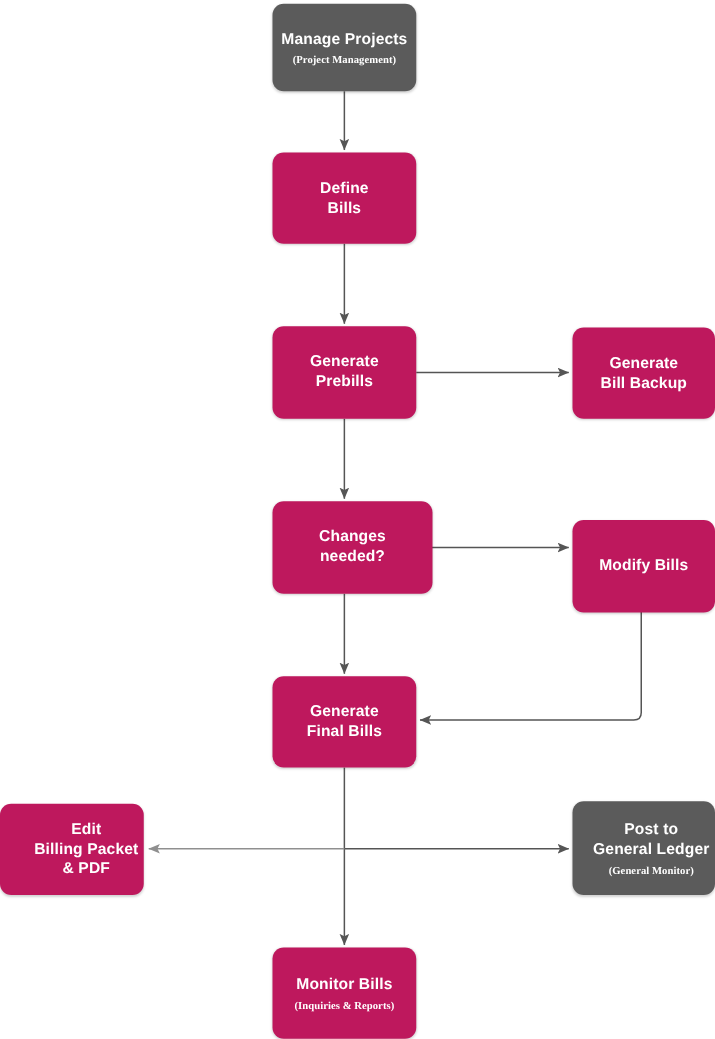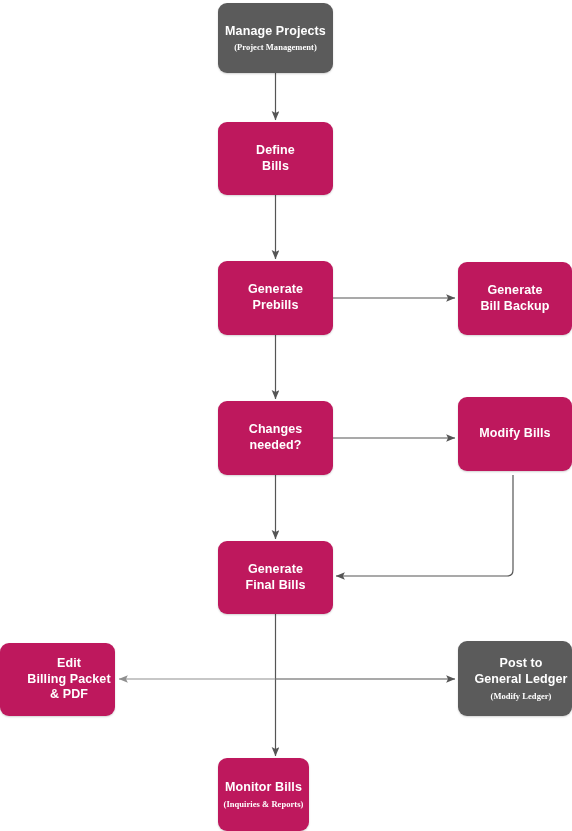--- a/index.html
+++ b/index.html
@@ -114,44 +114,44 @@
   <div class="node blue" style="left:218px; top:261px; width:115px; height:74px;">
     <div class="title">Generate
 Prebills</div>
   </div>
 
   <div class="node blue" style="left:458px; top:262px; width:114px; height:73px;">
     <div class="title">Generate
 Bill Backup</div>
   </div>
 
-  <div class="node blue" style="left:218px; top:401px; width:115px; height:74px;">
+  <div class="node blue" style="left:218px; top:401px; width:128px; height:74px;">
     <div class="title">Changes
 needed?</div>
   </div>
 
-  <div class="node blue" style="left:458px; top:397px; width:114px; height:74px;">
+  <div class="node blue" style="left:458px; top:416px; width:114px; height:74px;">
     <div class="title">Modify Bills</div>
   </div>
 
   <div class="node blue" style="left:218px; top:541px; width:115px; height:73px;">
     <div class="title">Generate
 Final Bills</div>
   </div>
 
   <div class="node blue" style="left:0px; top:643px; width:115px; height:73px;padding-left:23px;">
     <div class="title">Edit
 Billing Packet
 &amp; PDF</div>
   </div>
 
   <div class="node gray" style="left:458px; top:641px; width:114px; height:75px;padding-left:12px;">
     <div class="title">Post to
 General Ledger</div>
-    <div class="subtitle">(Modify Ledger)</div>
+    <div class="subtitle">(General Monitor)</div>
   </div>
 
-  <div class="node blue" style="left:218px; top:758px; width:91px; height:73px;">
+  <div class="node blue" style="left:218px; top:758px; width:115px; height:73px;">
     <div class="title">Monitor Bills</div>
     <div class="subtitle">(Inquiries &amp; Reports)</div>
   </div>
 
 </div>
 
 </body></html>

